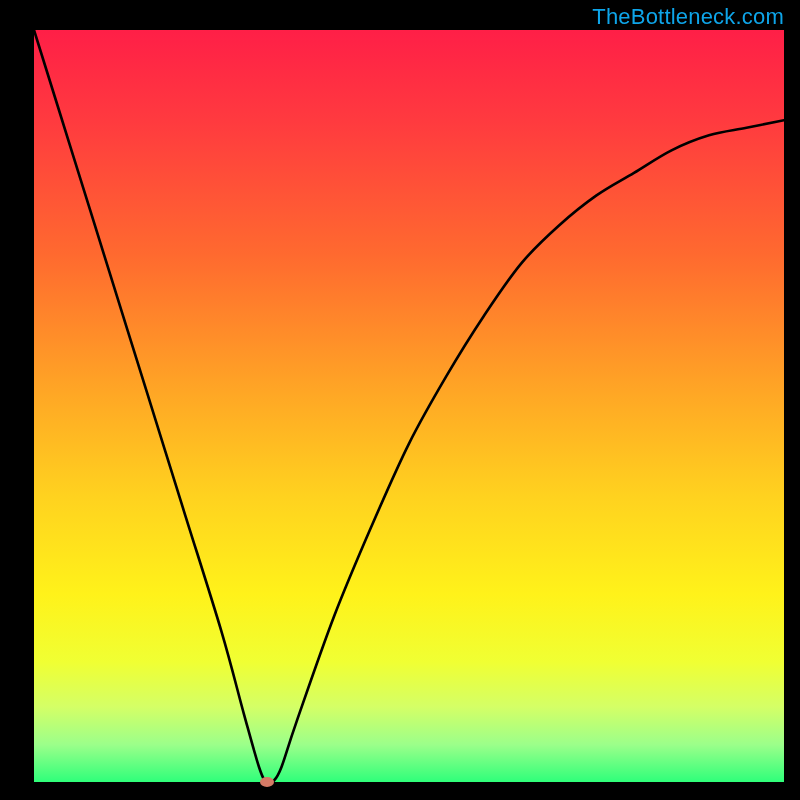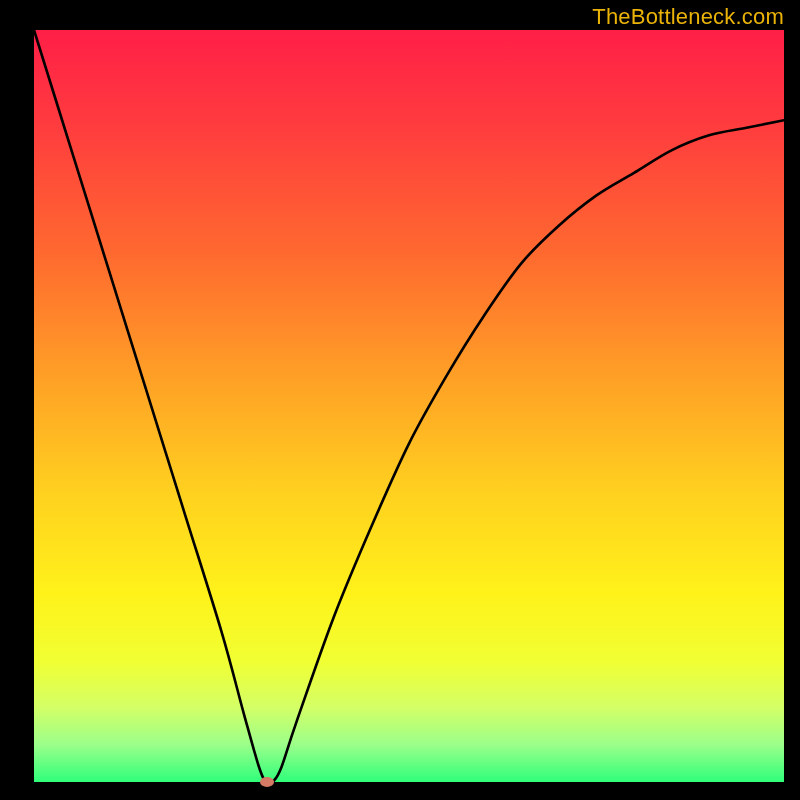--- a/index.html
+++ b/index.html
@@ -14,21 +14,21 @@
   .outer {
     position: relative;
     width: 800px;
     height: 800px;
     background: #000;
   }
   .watermark {
     position: absolute;
     top: 4px;
     right: 16px;
-    color: #eab308;
+    color: #0ea5e9;
     font-size: 22px;
     font-weight: 500;
     letter-spacing: 0.2px;
     z-index: 20;
     margin-left: 34px;
   }
   .plot-area {
     position: absolute;
     box-sizing: border-box;
   }

